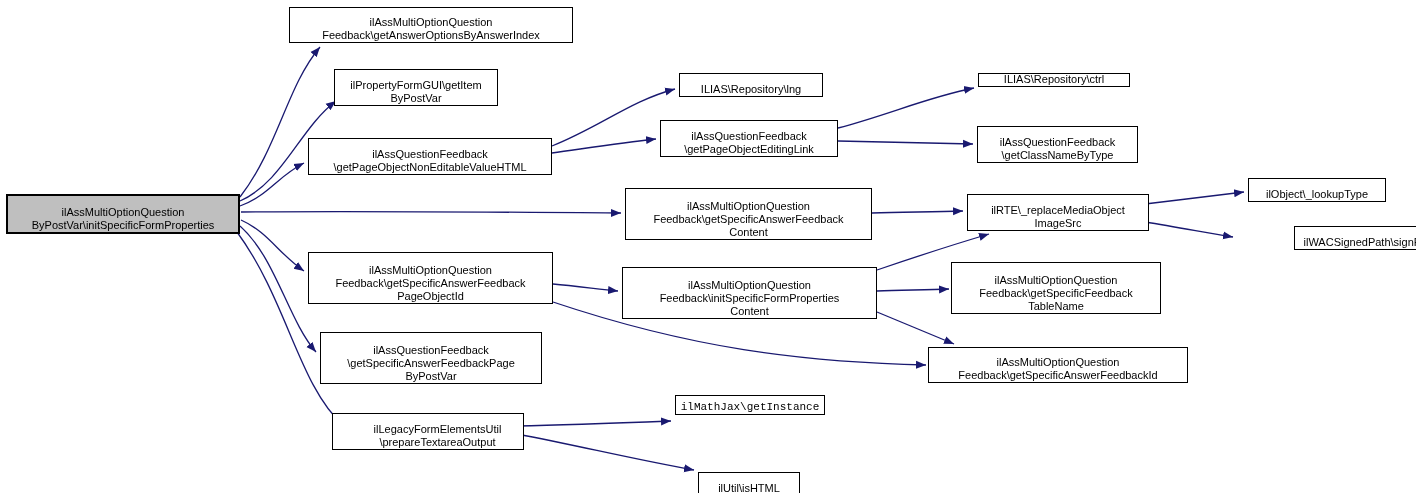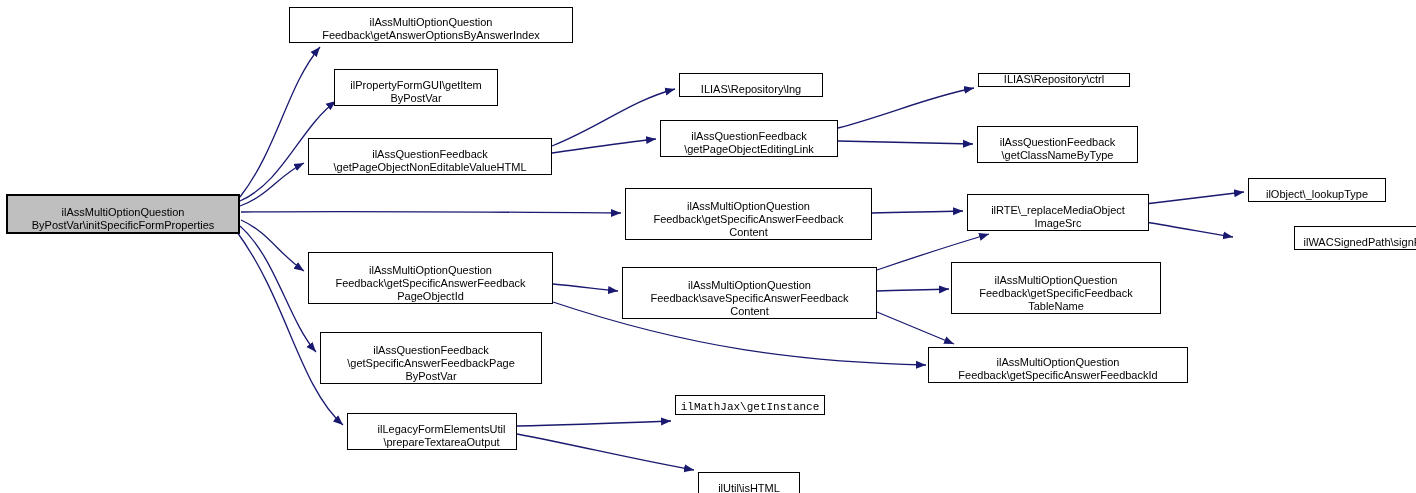--- a/index.html
+++ b/index.html
@@ -127,42 +127,42 @@
   </div>
 
   <div class="node" style="left:308px;top:252px;width:245px;height:52px;">
     <span>ilAssMultiOptionQuestion</span>
     <span>Feedback\getSpecificAnswerFeedback</span>
     <span>PageObjectId</span>
   </div>
 
   <div class="node" style="left:622px;top:267px;width:255px;height:52px;">
     <span>ilAssMultiOptionQuestion</span>
-    <span>Feedback\saveSpecificAnswerFeedback</span>
+    <span>Feedback\initSpecificFormProperties</span>
     <span>Content</span>
   </div>
 
   <div class="node" style="left:951px;top:262px;width:210px;height:52px;">
     <span>ilAssMultiOptionQuestion</span>
     <span>Feedback\getSpecificFeedback</span>
     <span>TableName</span>
   </div>
 
   <div class="node" style="left:928px;top:347px;width:260px;height:36px;">
     <span>ilAssMultiOptionQuestion</span>
     <span>Feedback\getSpecificAnswerFeedbackId</span>
   </div>
 
   <div class="node" style="left:320px;top:332px;width:222px;height:52px;">
     <span>ilAssQuestionFeedback</span>
     <span>\getSpecificAnswerFeedbackPage</span>
     <span>ByPostVar</span>
   </div>
 
-  <div class="node" style="left:347px;top:413px;width:170px;height:37px;padding-left:19px;">
+  <div class="node" style="left:332px;top:413px;width:192px;height:37px;padding-left:19px;">
     <span>ilLegacyFormElementsUtil</span>
     <span>\prepareTextareaOutput</span>
   </div>
 
   <div class="node" style="left:675px;top:395px;width:150px;height:20px;font-family:Liberation Mono, monospace;">
     <span>ilMathJax\getInstance</span>
   </div>
 
   <div class="node" style="left:698px;top:472px;width:102px;height:24px;">
     <span>ilUtil\isHTML</span>

